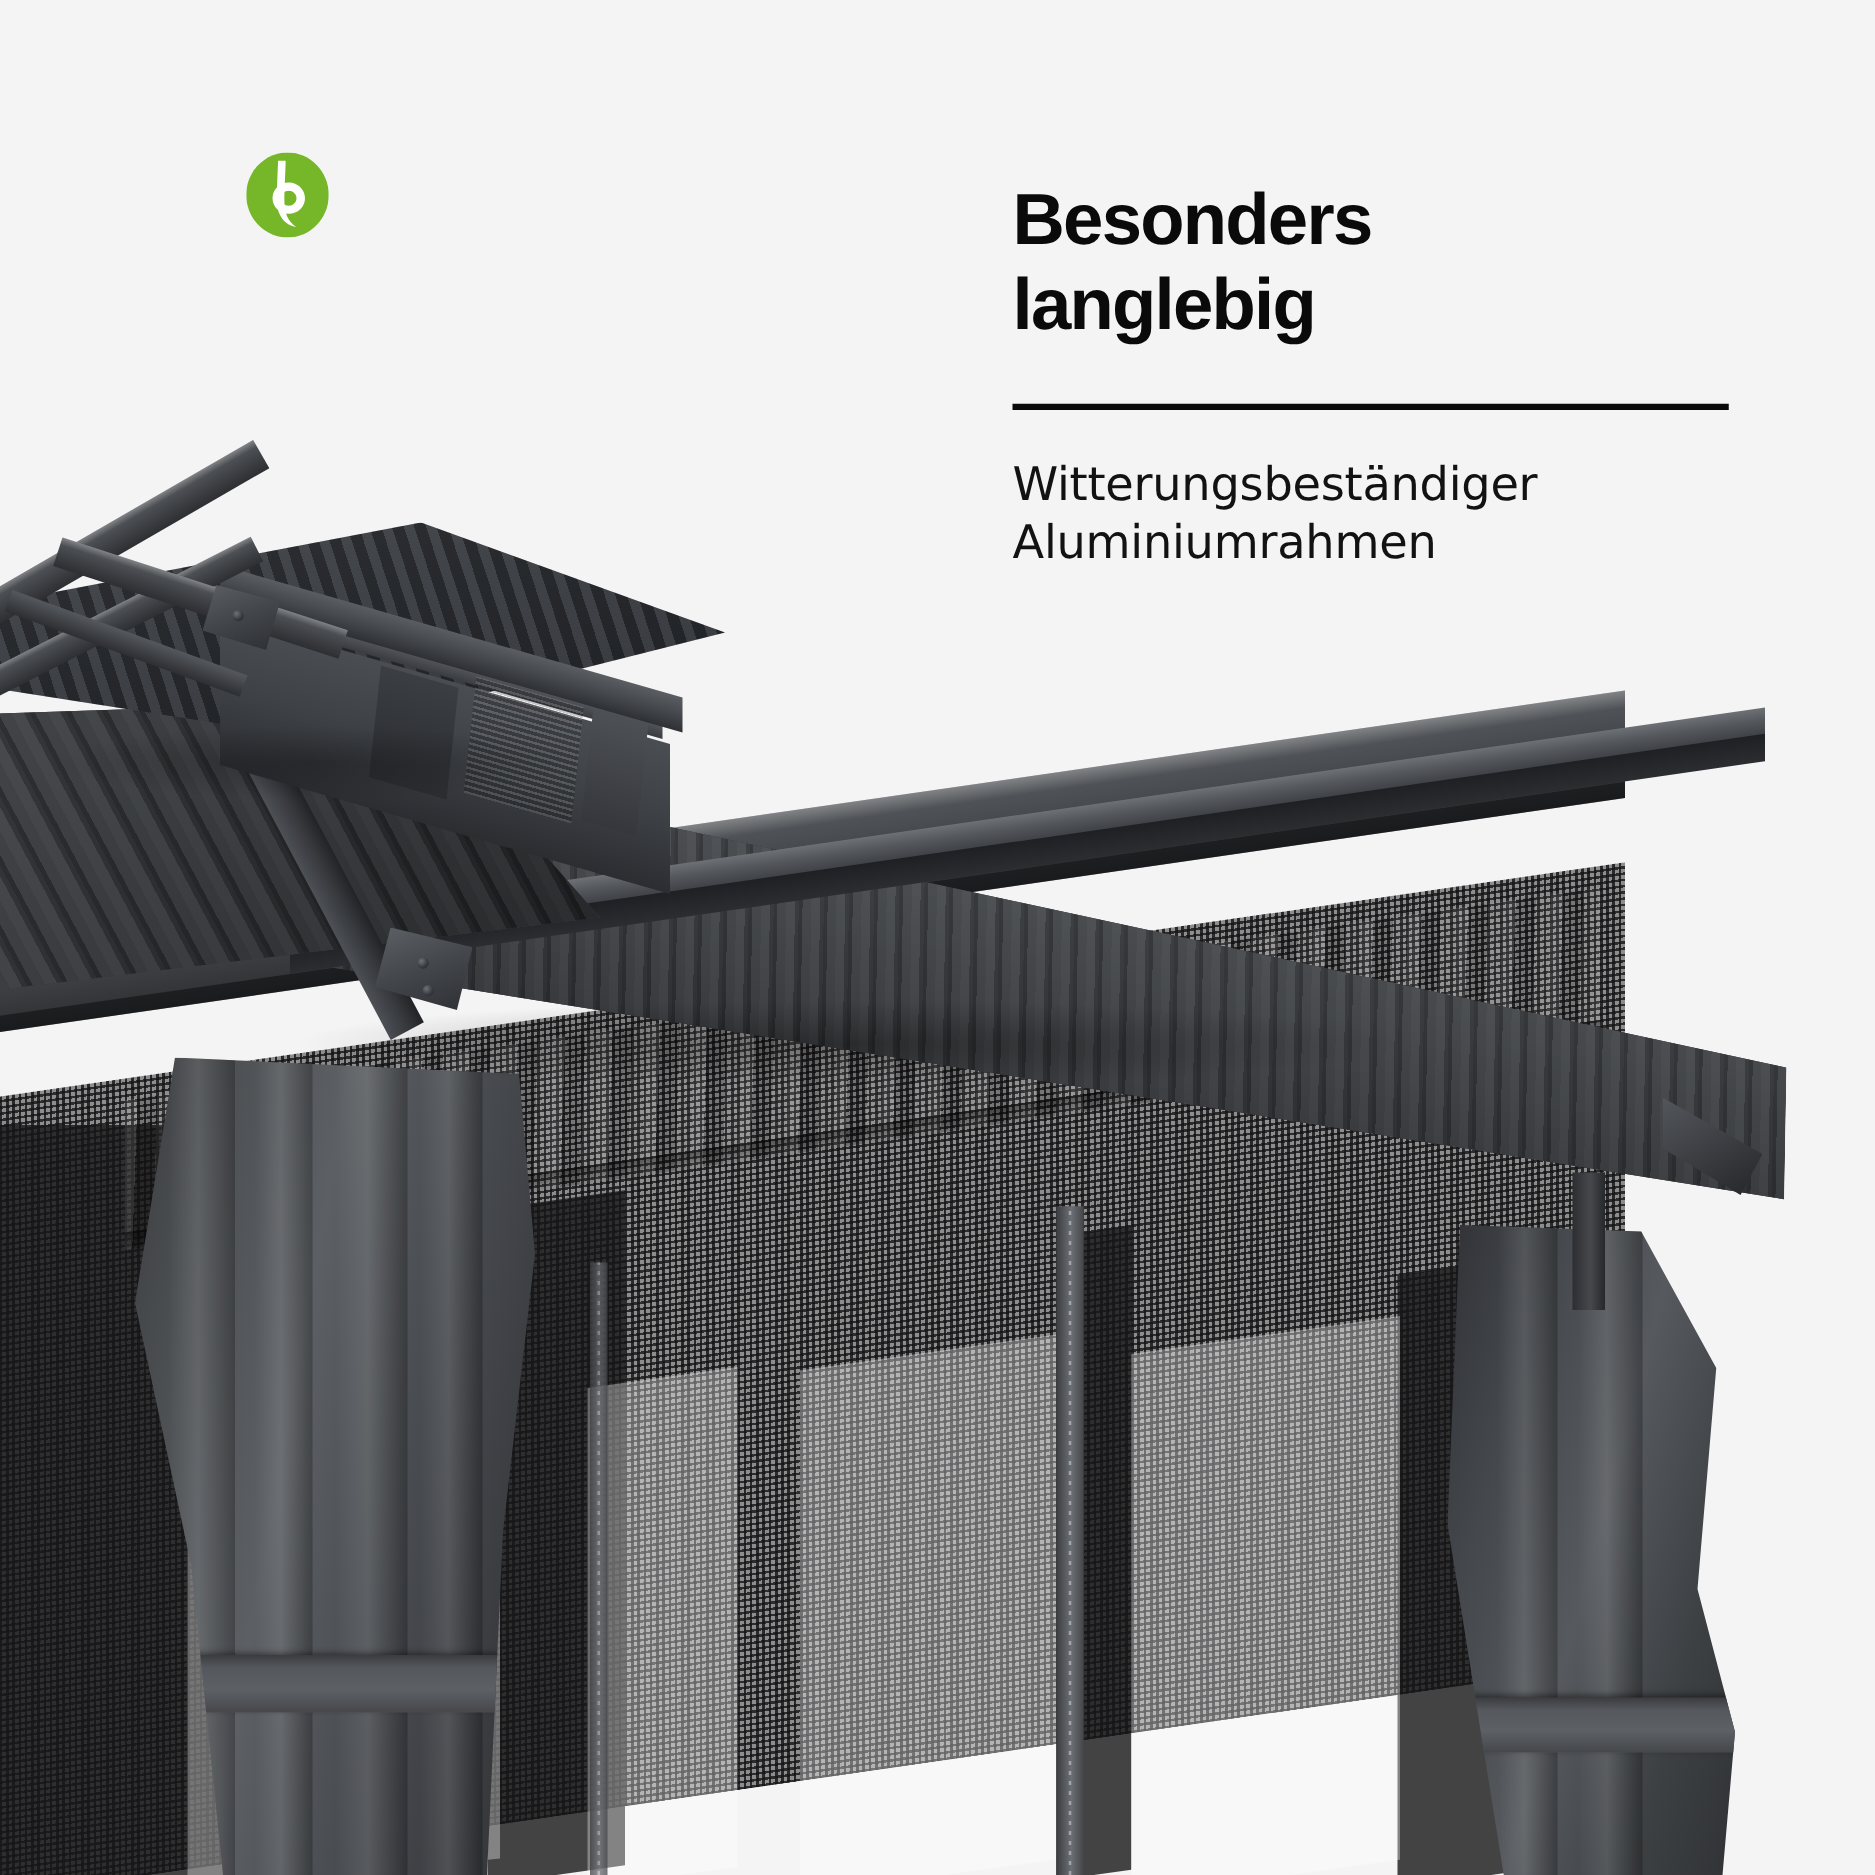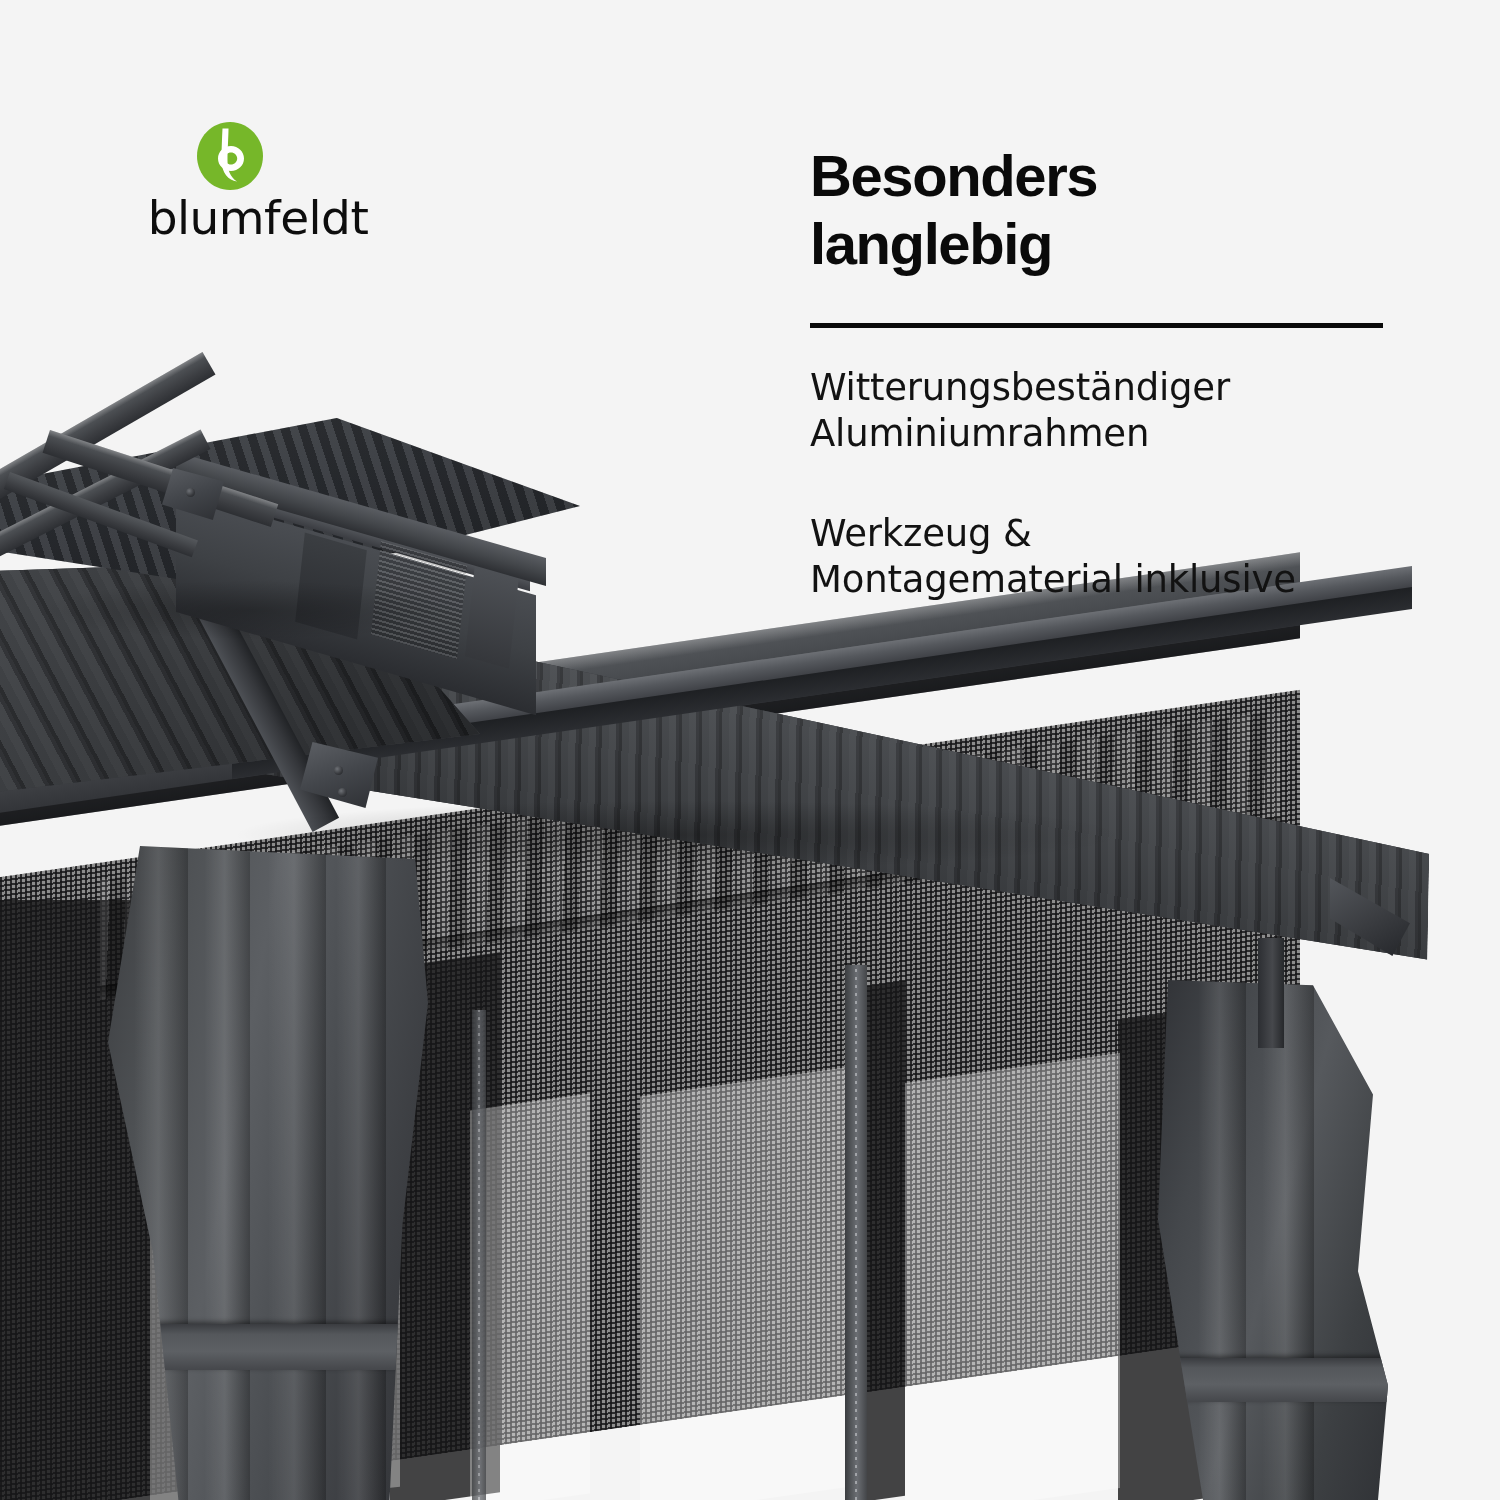--- a/index.html
+++ b/index.html
@@ -379,28 +379,25 @@
   </div>
 
   <div class="brand">
     <div class="brand-mark">
       <svg viewBox="0 0 66 68" xmlns="http://www.w3.org/2000/svg" aria-hidden="true">
         <path d="M33 0C14.8 0 0 15.2 0 34s14.8 34 33 34 33-15.2 33-34S51.2 0 33 0z" fill="#76b729"></path>
         <path d="M25.5 6.5c0 0-1 22.5-1 31.5 0 13 7 20.5 15.5 21.5-7-4.5-9.5-12-9.5-21 0-10 1-25 1-32z" fill="#ffffff"></path>
         <path d="M34 24c-7.2 0-13 5.6-13 12.6S26.8 49 34 49s13-5.4 13-12.4S41.2 24 34 24zm0 6.6c3.4 0 6.2 2.7 6.2 6s-2.8 6-6.2 6-6.2-2.7-6.2-6 2.8-6 6.2-6z" fill="#ffffff"></path>
       </svg>
     </div>
-    <div class="brand-word">blumfeldt</div>
   </div>
 
   <div class="copy">
     <h1 class="headline">Besonders
 langlebig</h1>
     <div class="rule"></div>
     <div class="bullets">
       <p class="bullet">Witterungsbeständiger
 Aluminiumrahmen</p>
-      <p class="bullet">Werkzeug &amp;
-Montagematerial inklusive</p>
     </div>
   </div>
 
 </div>
 
 </body></html>

